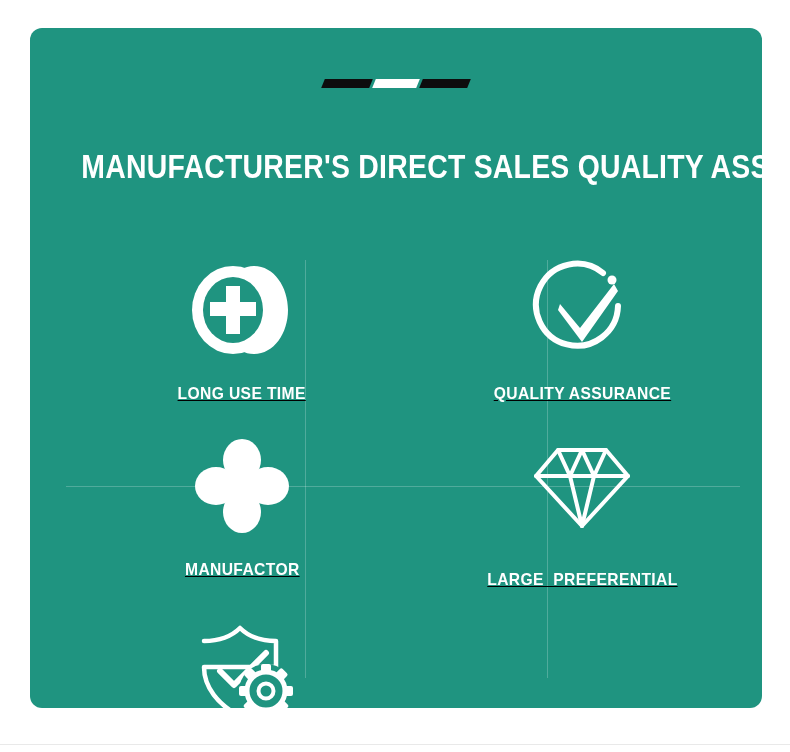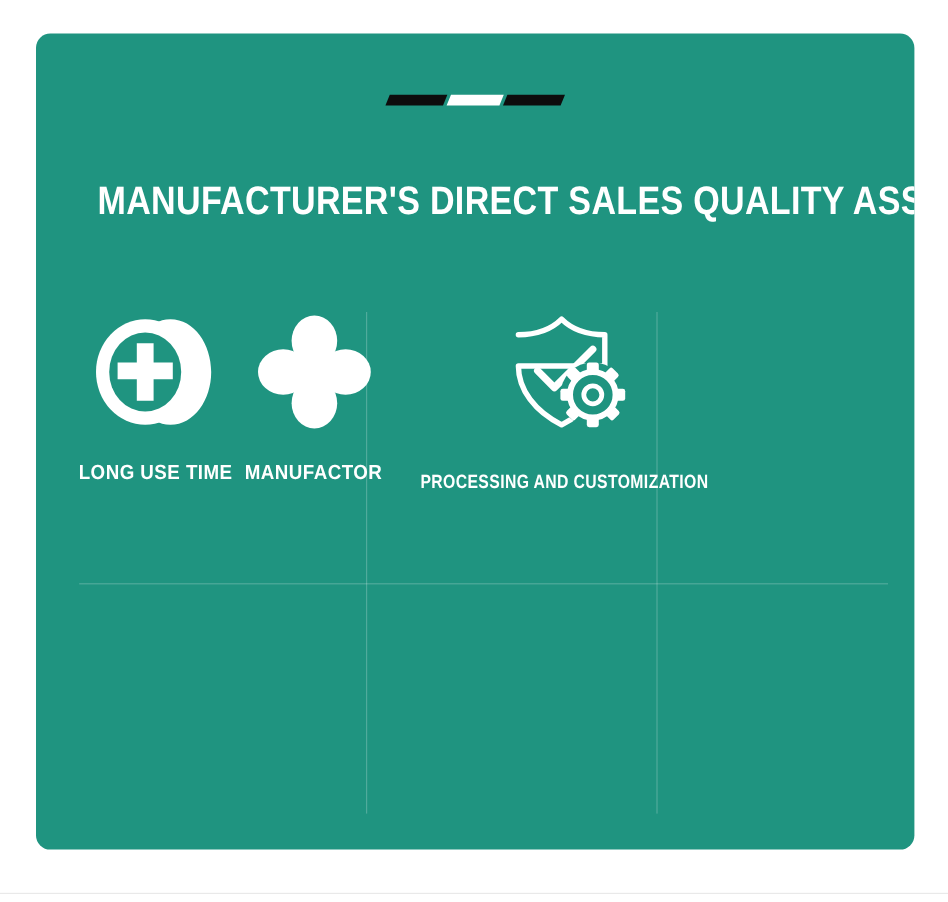--- a/index.html
+++ b/index.html
@@ -47,25 +47,26 @@
     font-size:33px;
     line-height:42px;
     font-weight:700;
     letter-spacing:0.3px;
     transform:scaleX(0.86);
     white-space:nowrap;
   }
 
   
   .grid {
-    position:absolute; left:30px; top:200px;
+    position:absolute; left:42px; top:200px;
     width:680px; height:450px;
     display:grid;
-    grid-template-columns:1fr 1fr 1fr 1fr 1fr;
+    grid-template-columns:1fr 1fr;
     grid-template-rows:1fr 1fr;
+    text-decoration:underline;
   }
   .cell {
     position:relative;
     display:flex; flex-direction:column;
     align-items:center; justify-content:flex-start;
     padding-top:22px;
   }
   .cell .icon-wrap {
     height:120px;
     display:flex; align-items:center; justify-content:center;
@@ -132,36 +133,63 @@
 
             <ellipse cx="45" cy="52" rx="41" ry="44" fill="#ffffff"></ellipse>
             <ellipse cx="45" cy="52" rx="30" ry="33" fill="#1f9480"></ellipse>
 
             <path d="M38 28 h14 v16 h16 v14 h-16 v18 h-14 v-18 h-16 v-14 h16 z" fill="#ffffff"></path>
           </svg>
         </div>
         <div class="caption">LONG USE TIME</div>
       </div>
 
+      <div class="cell r1">
+        <div class="icon-wrap">
+          <svg width="104" height="104" viewBox="0 0 104 104">
+
+            <path d="M73 15 A41 41 0 1 0 88 48" fill="none" stroke="#ffffff" stroke-width="6" stroke-linecap="round"></path>
+
+            <circle cx="82" cy="22" r="4.5" fill="#ffffff"></circle>
+
+            <path d="M28 52 L30 46 L50 70 L84 26 L88 33 L52 84 Z" fill="#ffffff"></path>
+          </svg>
+        </div>
+        <div class="caption">QUALITY ASSURANCE</div>
+      </div>
 
       <div class="cell r1">
         <div class="icon-wrap">
           <svg width="96" height="96" viewBox="0 0 96 96">
             <g fill="#ffffff">
               <ellipse cx="48" cy="22" rx="19" ry="21"></ellipse>
               <ellipse cx="48" cy="74" rx="19" ry="21"></ellipse>
               <ellipse cx="22" cy="48" rx="21" ry="19"></ellipse>
               <ellipse cx="74" cy="48" rx="21" ry="19"></ellipse>
               <rect x="37" y="37" width="22" height="22"></rect>
             </g>
           </svg>
         </div>
         <div class="caption">MANUFACTOR</div>
       </div>
 
+      <div class="cell r2">
+        <div class="icon-wrap">
+          <svg width="100" height="92" viewBox="0 0 100 92">
+            <g fill="none" stroke="#ffffff" stroke-width="4" stroke-linejoin="round" stroke-linecap="round">
+              <path d="M26 10 H74 L96 36 L50 86 L4 36 Z"></path>
+              <path d="M4 36 H96"></path>
+              <path d="M26 10 L38 36 L50 86"></path>
+              <path d="M74 10 L62 36 L50 86"></path>
+              <path d="M38 36 L50 10 L62 36"></path>
+            </g>
+          </svg>
+        </div>
+        <div class="caption">LARGE  PREFERENTIAL</div>
+      </div>
 
 
       <div class="cell r2 narrow">
         <div class="icon-wrap">
           <svg width="104" height="98" viewBox="0 0 104 98">
 
             <path d="M14 18 C30 18 42 13 50 5 C58 13 70 18 86 18 L86 44
                      M86 44 C86 64 72 82 50 93 C28 82 14 64 14 44 Z" fill="none" stroke="#ffffff" stroke-width="4.5" stroke-linejoin="round" stroke-linecap="round"></path>
 
             <path d="M30 48 L44 62 L76 30" fill="none" stroke="#ffffff" stroke-width="6" stroke-linecap="round" stroke-linejoin="round"></path>

